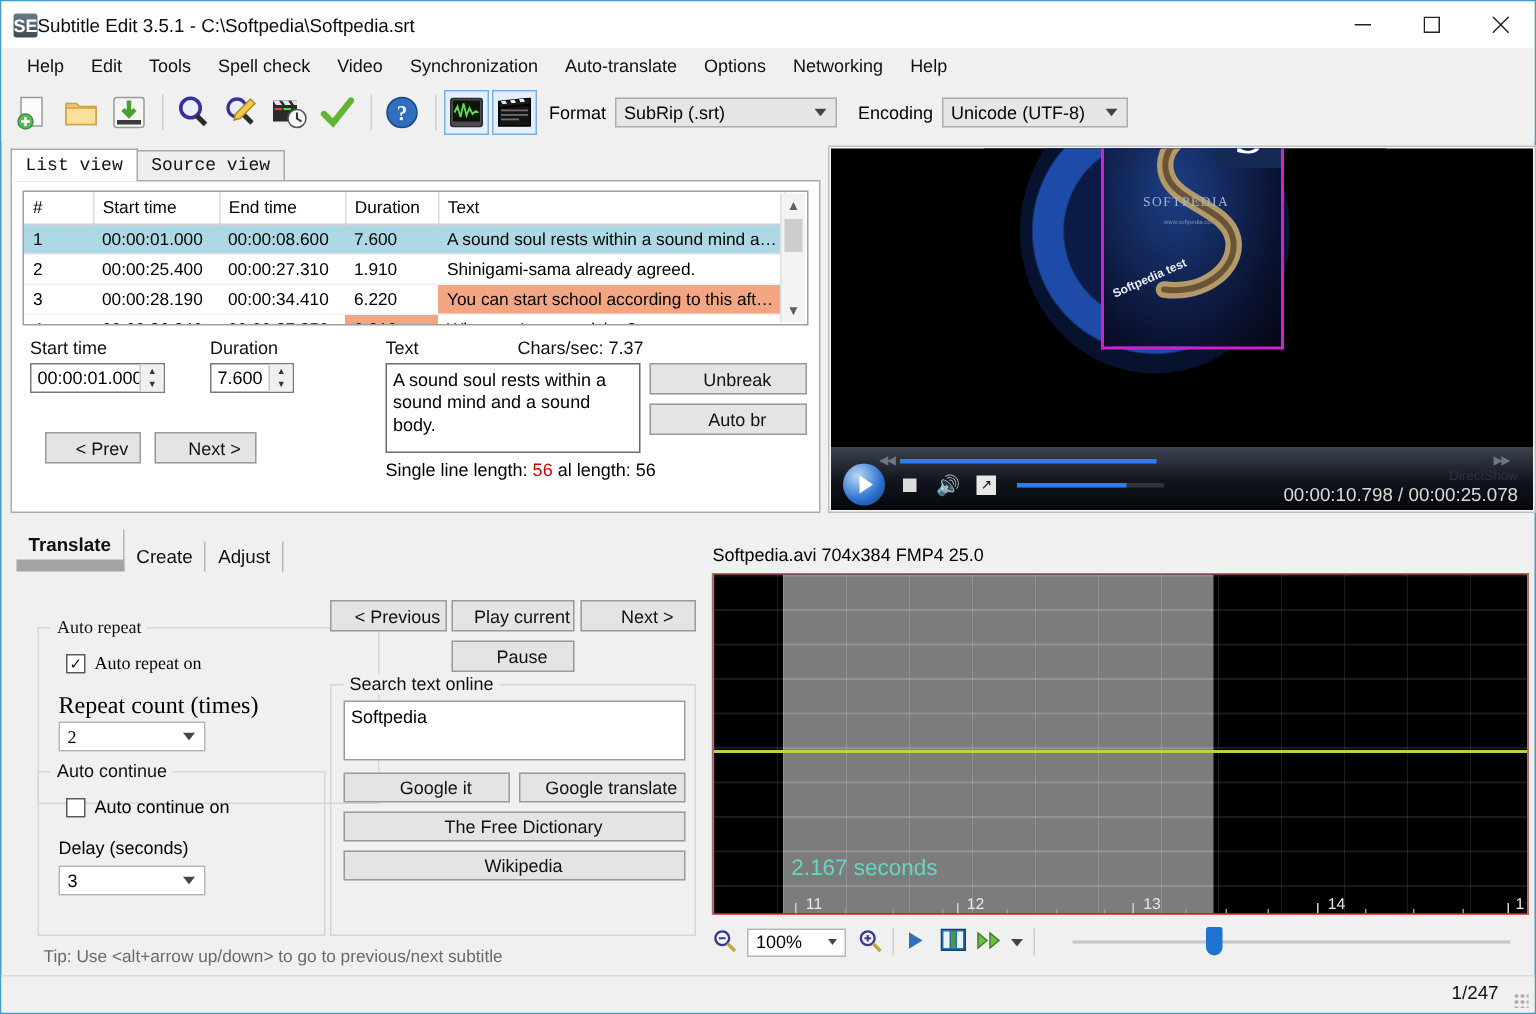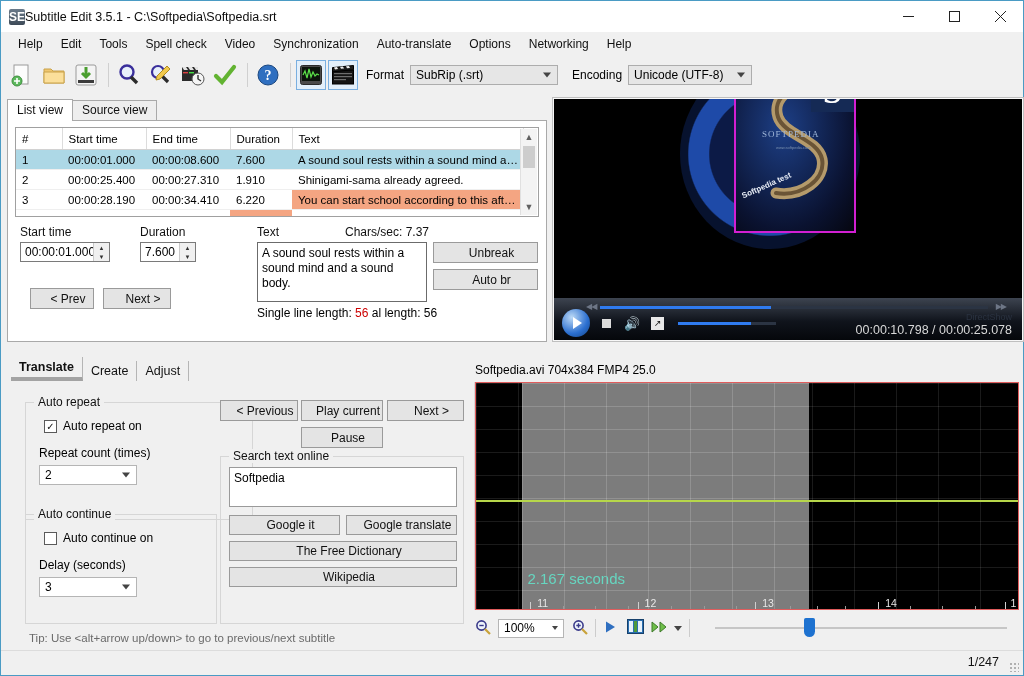--- a/index.html
+++ b/index.html
@@ -38,21 +38,21 @@
   .fmtlabel{font-size:12px;margin:0 6px 0 6px;}
   .combo{height:20px;background:#e6e6e6;border:1px solid #adadad;position:relative;
          display:flex;align-items:center;padding-left:5px;box-sizing:border-box;font-size:12px;}
   .combo .arrow{position:absolute;right:6px;top:50%;transform:translateY(-50%);
          width:0;height:0;border-left:4px solid transparent;border-right:4px solid transparent;
          border-top:5px solid #444;}
 
   
   .tabstrip{position:absolute;left:6px;top:99px;display:flex;align-items:flex-end;height:20px;z-index:3;}
   .tab{height:19px;line-height:19px;padding:0 9px;font-size:12px;border:1px solid #a9a9a9;
-       border-bottom:none;background:#eeeeee;margin-right:-1px;color:#111;}
+       border-bottom:none;background:#eeeeee;margin-right:-1px;color:#111;font-family:Liberation Mono, monospace;}
   .tab.active{background:#fff;height:21px;line-height:21px;border-color:#a9a9a9;position:relative;top:1px;}
 
   
   .leftpanel{position:absolute;left:6px;top:119px;width:540px;height:222px;
              background:#fff;border:1px solid #a9a9a9;box-sizing:border-box;}
   .listview{position:absolute;left:7px;top:6px;width:524px;height:90px;
             border:1px solid #a0a0a0;background:#fff;box-sizing:border-box;overflow:hidden;}
   table.lv{border-collapse:collapse;width:507px;table-layout:fixed;}
   table.lv th{background:#fff;border-right:1px solid #dcdcdc;border-bottom:1px solid #d2d2d2;
        font-weight:normal;text-align:left;font-size:11.5px;padding:3px 4px 3px 6px;height:15px;}
@@ -116,21 +116,21 @@
          display:flex;align-items:center;justify-content:center;}
   .volbar{margin-left:14px;width:98px;height:3px;background:#2b3443;position:relative;}
   .volfill{position:absolute;left:0;top:0;height:3px;width:74%;background:#2f7bf0;}
   .vtime{position:absolute;right:10px;bottom:3px;color:#d8d8d8;font-size:12.5px;}
   .dshow{position:absolute;right:10px;top:14px;color:#2a3240;font-size:9px;}
 
   
   .btabstrip{position:absolute;left:10px;top:358px;display:flex;align-items:flex-end;height:22px;z-index:3;}
   .btab{height:20px;line-height:20px;padding:0 8px;font-size:12.5px;color:#111;
         border-right:1px solid #b5b5b5;}
-  .btab.active{font-weight:bold;border-bottom:4px solid #a3a3a3;}
+  .btab.active{font-weight:bold;border-bottom:8px solid #a3a3a3;}
   .bottomleft{position:absolute;left:6px;top:379px;width:460px;height:270px;background:#f0f0f0;}
   .group{position:absolute;border:1px solid #d6d6d6;box-sizing:border-box;}
   .grouptitle{position:absolute;top:-8px;left:8px;background:#f0f0f0;padding:0 4px;font-size:12px;color:#111;}
   .chkrow{display:flex;align-items:center;font-size:12px;}
   .chk{width:13px;height:13px;border:1px solid #5a5a5a;background:#fff;margin-right:6px;
        display:flex;align-items:center;justify-content:center;font-size:10px;color:#111;box-sizing:border-box;}
   .tip{position:absolute;font-size:11.5px;color:#6a6a6a;}
 
   
   .wfheader{position:absolute;left:474px;top:360px;right:6px;height:18px;display:flex;
@@ -439,27 +439,27 @@
   </div>
 
   <div class="btabstrip">
     <div class="btab active">Translate</div>
     <div class="btab">Create</div>
     <div class="btab">Adjust</div>
   </div>
 
   <div class="bottomleft">
 
-    <div class="group" style="left:18px;top:22px;width:228px;height:118px;">
+    <div class="group" style="left:18px;top:38px;width:228px;height:118px;font-family:Liberation Serif, serif;">
       <div class="grouptitle">Auto repeat</div>
       <div class="chkrow" style="position:absolute;left:18px;top:16px;">
         <span class="chk">✓</span>
         <span>Auto repeat on</span>
       </div>
-      <div style="position:absolute;left:13px;top:43px;font-size:12px;">Repeat count (times)</div>
+      <div style="position:absolute;left:13px;top:43px;font-size:16px;">Repeat count (times)</div>
       <div class="combo" style="position:absolute;left:13px;top:62px;width:98px;background:#fff;border-color:#b5b5b5;">
         <span>2</span>
         <span class="arrow"></span>
       </div>
     </div>
 
     <div class="group" style="left:18px;top:134px;width:192px;height:110px;">
       <div class="grouptitle">Auto continue</div>
       <div class="chkrow" style="position:absolute;left:18px;top:16px;">
         <span class="chk"></span>

